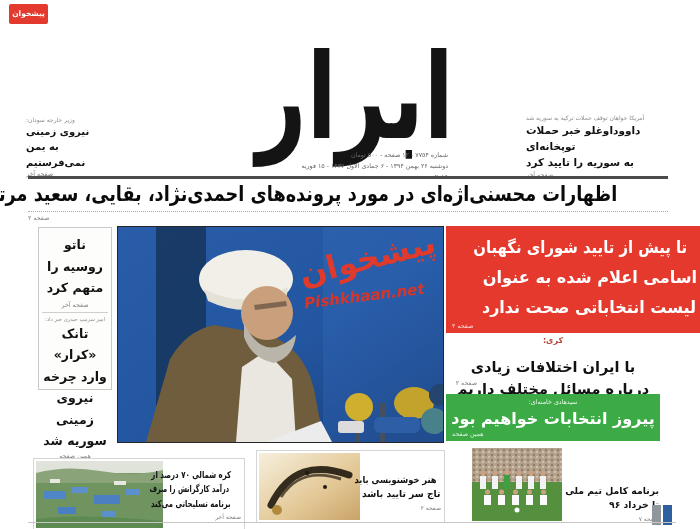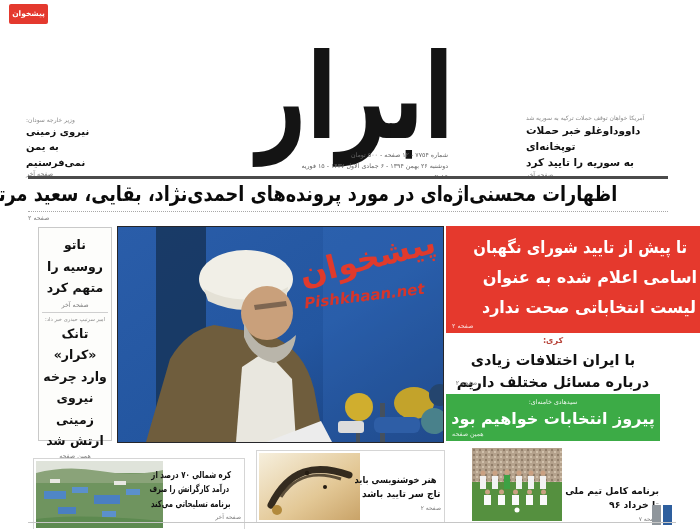--- a/index.html
+++ b/index.html
@@ -32,36 +32,36 @@
   #rule-top{left:28px;top:176px;width:640px;height:3px;background:#4b4b4b;}
   #rule-dotted{left:28px;top:211px;width:640px;height:0;border-top:1px dotted #a8a8a8;}
   #rule-bottom{left:28px;top:522px;width:648px;height:1px;background:#c6c6c6;}
 
   
   #headline{left:28px;top:182px;width:640px;font-size:21px;font-weight:700;color:#0a0a0a;
             text-align:center;white-space:nowrap;}
   #headline-page{left:28px;top:214px;width:34px;}
 
   
-  #leftbox{left:38px;top:227px;width:74px;height:214px;border:1px solid #c9c9c9;background:#fdfdfb;
+  #leftbox{left:38px;top:227px;width:74px;height:163px;border:1px solid #c9c9c9;background:#fdfdfb;
            box-sizing:border-box;text-align:center;}
   #leftbox .boldline{font-size:12.5px;line-height:1.72;}
   #leftbox .divider{border-top:1px solid #cfcfcf;margin:4px 3px 3px 3px;}
   #leftbox .kicker{font-size:5.2px;}
 
   
   #photo{left:117px;top:226px;width:327px;height:217px;border:1px solid #26262a;box-sizing:border-box;}
 
   
   #redbox{left:446px;top:226px;width:254px;height:107px;background:#e5392d;color:#fff;
           box-sizing:border-box;padding-top:7px;}
   #redbox .line{font-weight:700;font-size:16.5px;line-height:1.82;white-space:nowrap;}
   #redbox .pagelabel{position:absolute;left:6px;bottom:3px;color:rgba(255,255,255,.85);}
   #kerry{left:446px;top:336px;width:214px;text-align:center;}
-  #kerry .kicker{font-size:8px;color:#b8463c;font-weight:700;margin-bottom:4px;}
+  #kerry .kicker{font-size:8px;color:#b8463c;font-weight:700;margin-bottom:11px;}
   #kerry .boldline{font-size:14.5px;line-height:1.5;white-space:nowrap;}
   #kerry-page{left:447px;top:379px;width:30px;text-align:right;}
   #greenbox{left:446px;top:394px;width:214px;height:47px;background:#3cab46;color:#fff;
             box-sizing:border-box;text-align:center;padding-top:4px;}
   #greenbox .kicker{color:rgba(255,255,255,.92);font-size:6.3px;}
   #greenbox .title{font-weight:700;font-size:16px;margin-top:3px;white-space:nowrap;}
   #greenbox .pagelabel{position:absolute;left:6px;bottom:3px;color:rgba(255,255,255,.85);}
 
   
   .bbox{box-sizing:border-box;background:#fff;}
@@ -119,21 +119,21 @@
       <div class="boldline">ناتو</div>
       <div class="boldline">روسیه را</div>
       <div class="boldline">متهم کرد</div>
       <div class="pagelabel" style="margin-top:2px;">صفحه آخر</div>
       <div class="divider"></div>
       <div class="kicker">امیر سرتیپ حیدری خبر داد:</div>
       <div class="boldline">تانک</div>
       <div class="boldline">«کرار»</div>
       <div class="boldline">وارد چرخه</div>
       <div class="boldline">نیروی زمینی</div>
-      <div class="boldline">ارتش شد</div>
+      <div class="boldline">سوریه شد</div>
       <div class="pagelabel">همین صفحه</div>
     </div>
   </div>
 
   <div id="photo" class="abs">
     <svg width="325" height="215" viewBox="0 0 325 215">
       <defs>
         <linearGradient id="bgblue" x1="0" y1="0" x2="1" y2="1">
           <stop offset="0" stop-color="#2a5da9"></stop>
             <stop offset=".55" stop-color="#2356a0"></stop>

